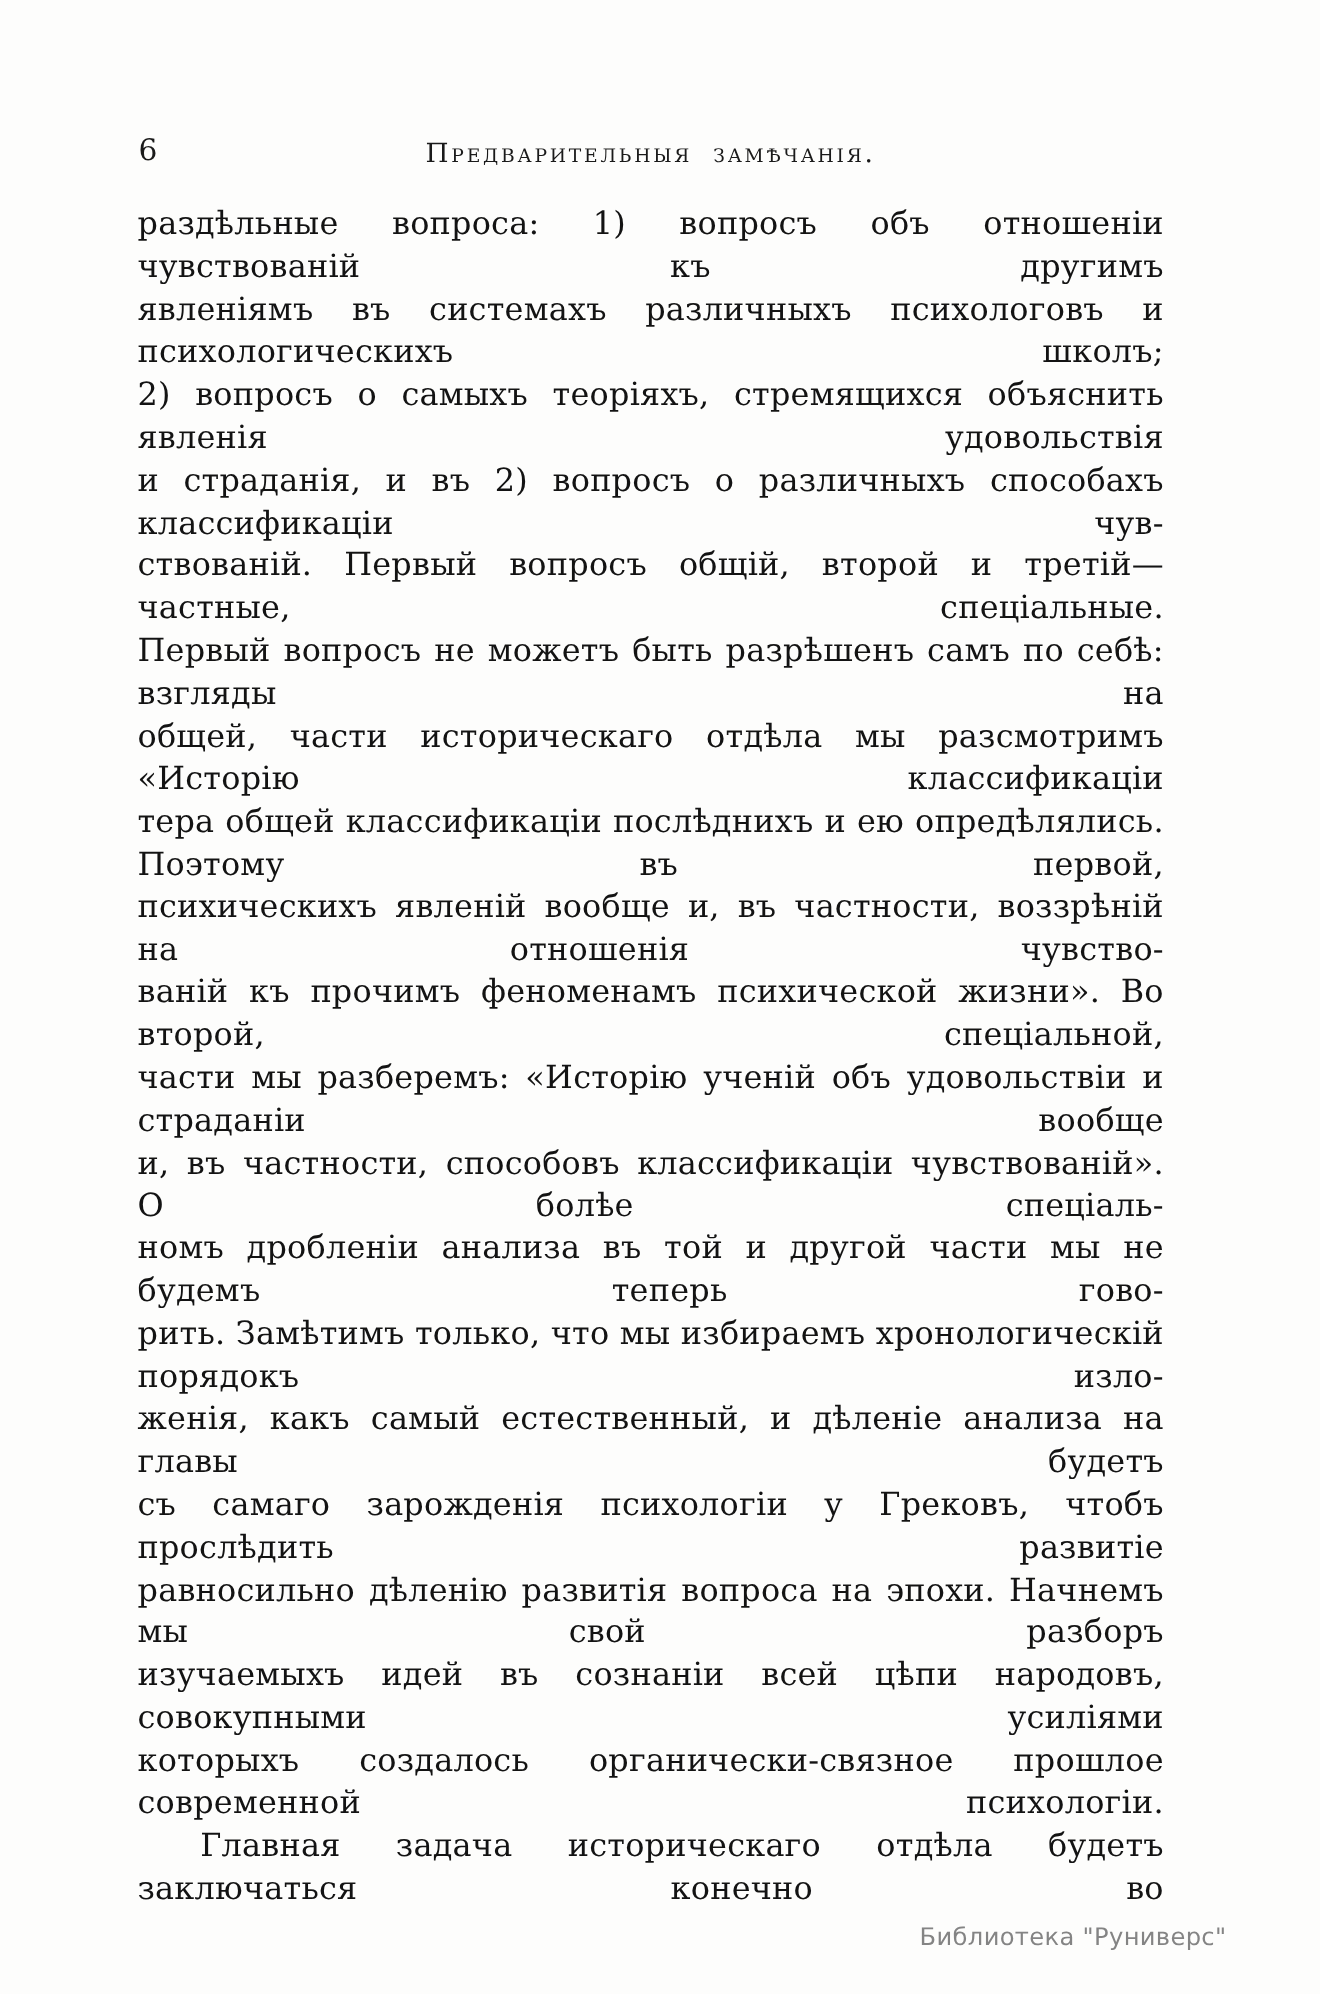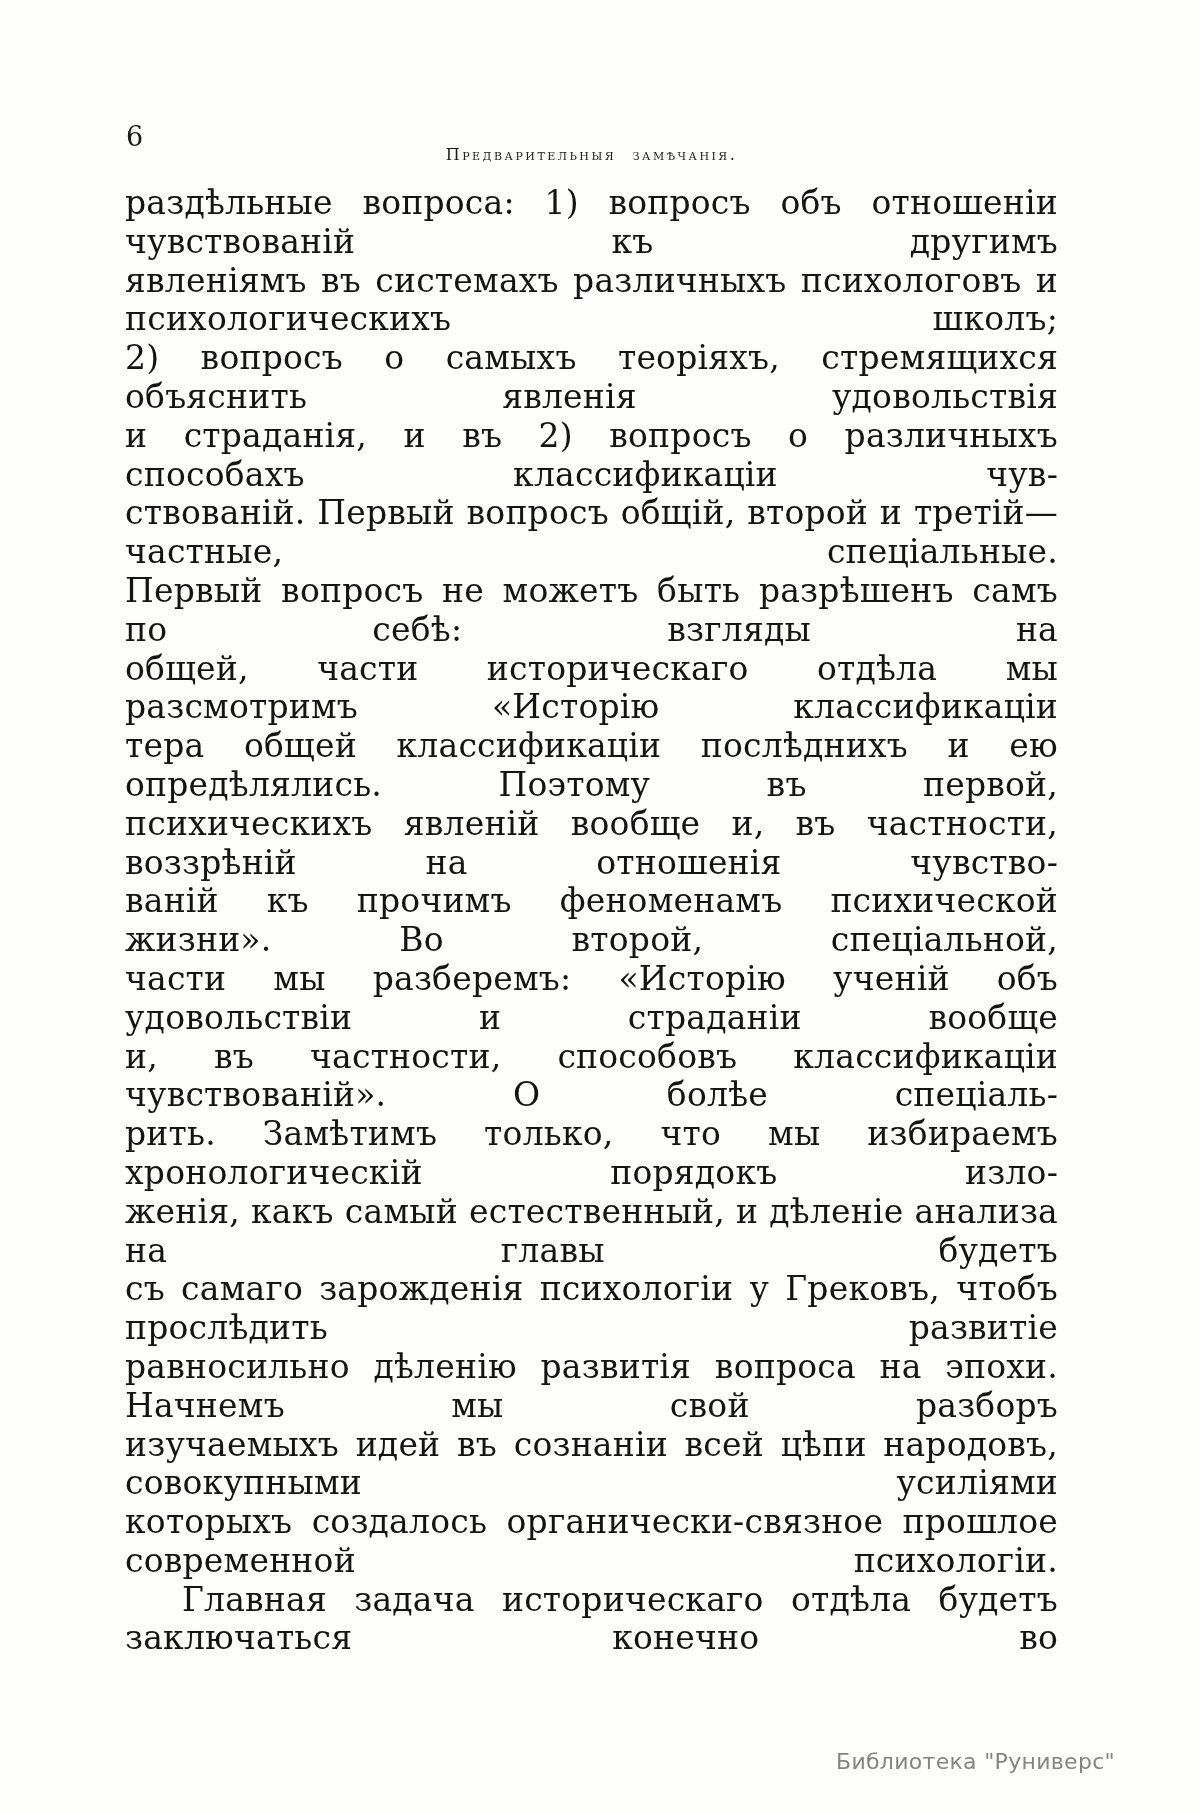--- a/index.html
+++ b/index.html
@@ -20,38 +20,38 @@
     position: absolute;
     left: 126px;
     top: 120px;
     font-size: 27px;
     line-height: 34px;
     color: #1a1a1a;
   }
   .running-title {
     position: absolute;
     left: 125px;
-    top: 138px;
+    top: 122px;
     width: 933px;
     text-align: center;
-    font-size: 16px;
+    font-size: 24px;
     line-height: 34px;
     font-variant: small-caps;
     font-variant-caps: small-caps;
     letter-spacing: 2.5px;
     word-spacing: 9px;
     color: #1a1a1a;
     white-space: nowrap;
   }
   .body-text {
     position: absolute;
     left: 125px;
     top: 184px;
     width: 933px;
-    font-size: 33px;
+    font-size: 29px;
     line-height: 38.8px;
     letter-spacing: 0.2px;
     color: #131313;
   }
   .para { margin: 0; padding: 0; }
   .line {
     text-align: justify;
     text-align-last: justify;
     white-space: normal;
   }
@@ -88,20 +88,21 @@
           <div class="line">2) вопросъ о самыхъ теоріяхъ, стремящихся объяснить явленія удовольствія</div>
           <div class="line">и страданія, и въ 2) вопросъ о различныхъ способахъ классификаціи чув-</div>
           <div class="line">ствованій. Первый вопросъ общій, второй и третій—частные, спеціальные.</div>
           <div class="line">Первый вопросъ не можетъ быть разрѣшенъ самъ по себѣ: взгляды на</div>
           <div class="line">общей, части историческаго отдѣла мы разсмотримъ «Исторію классификаціи</div>
           <div class="line">тера общей классификаціи послѣднихъ и ею опредѣлялись. Поэтому въ первой,</div>
           <div class="line">психическихъ явленій вообще и, въ частности, воззрѣній на отношенія чувство-</div>
           <div class="line">ваній къ прочимъ феноменамъ психической жизни». Во второй, спеціальной,</div>
           <div class="line">части мы разберемъ: «Исторію ученій объ удовольствіи и страданіи вообще</div>
           <div class="line">и, въ частности, способовъ классификаціи чувствованій». О болѣе спеціаль-</div>
+          <div class="line">номъ дробленіи анализа въ той и другой части мы не будемъ теперь гово-</div>
           <div class="line">рить. Замѣтимъ только, что мы избираемъ хронологическій порядокъ изло-</div>
           <div class="line">женія, какъ самый естественный, и дѣленіе анализа на главы будетъ</div>
           <div class="line">съ самаго зарожденія психологіи у Грековъ, чтобъ прослѣдить развитіе</div>
           <div class="line">равносильно дѣленію развитія вопроса на эпохи. Начнемъ мы свой разборъ</div>
           <div class="line">изучаемыхъ идей въ сознаніи всей цѣпи народовъ, совокупными усиліями</div>
           <div class="line">которыхъ создалось органически-связное прошлое современной психологіи.</div>
         </div>
         <div class="para">
           <div class="line first">Главная задача историческаго отдѣла будетъ заключаться конечно во</div>
         </div>

